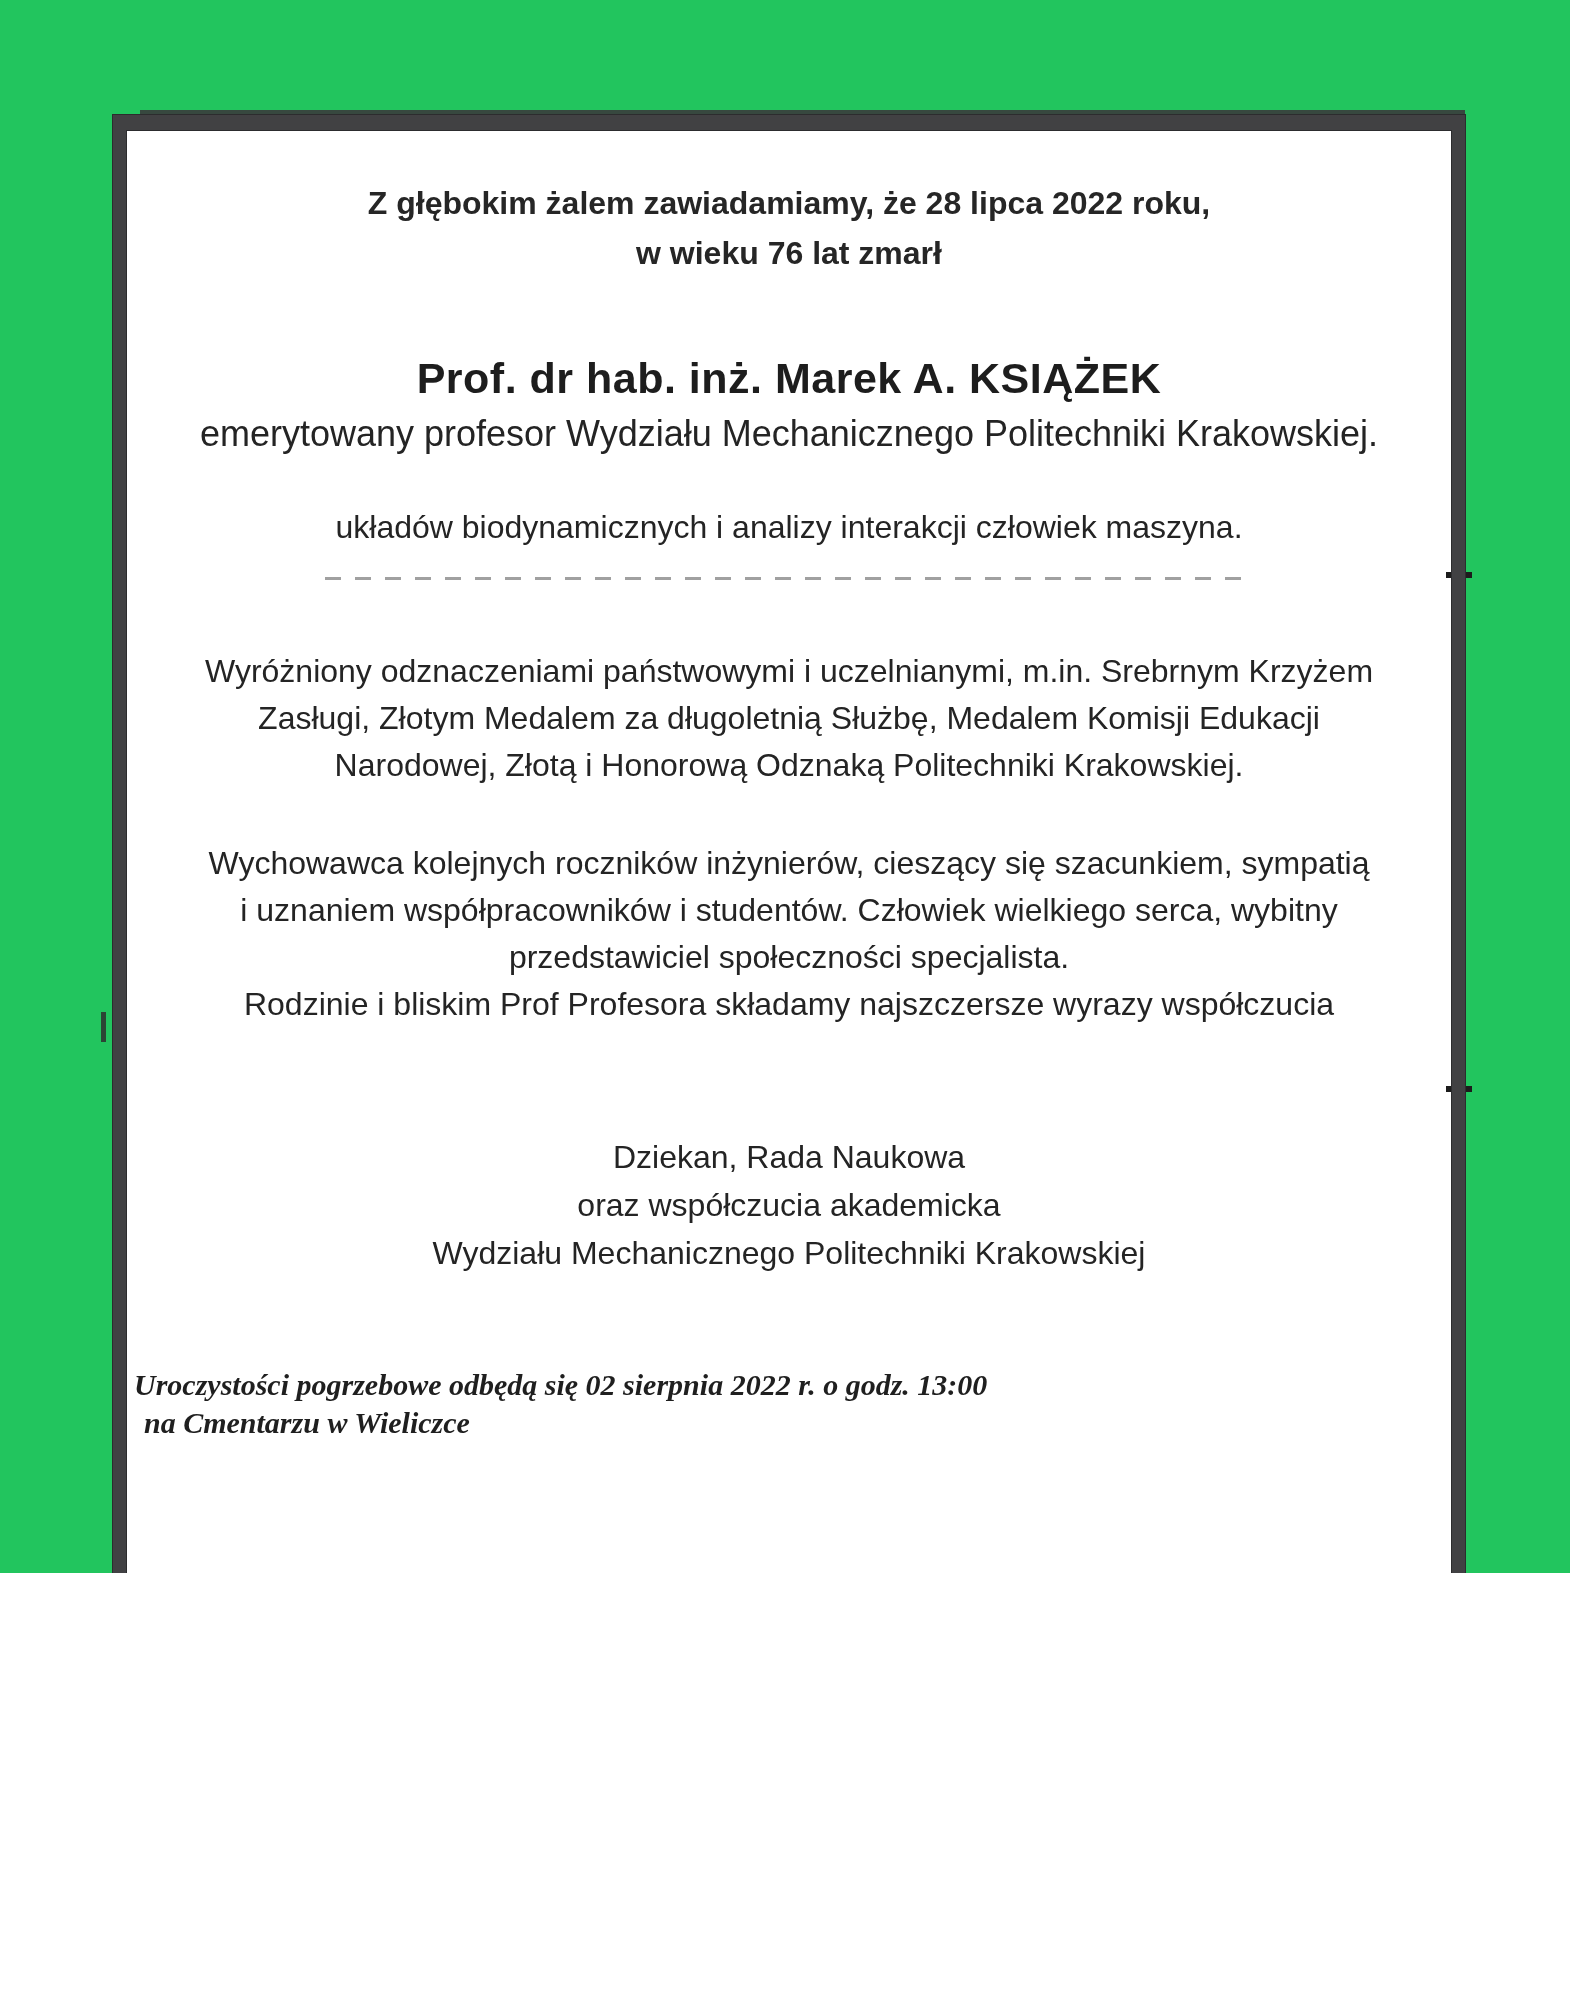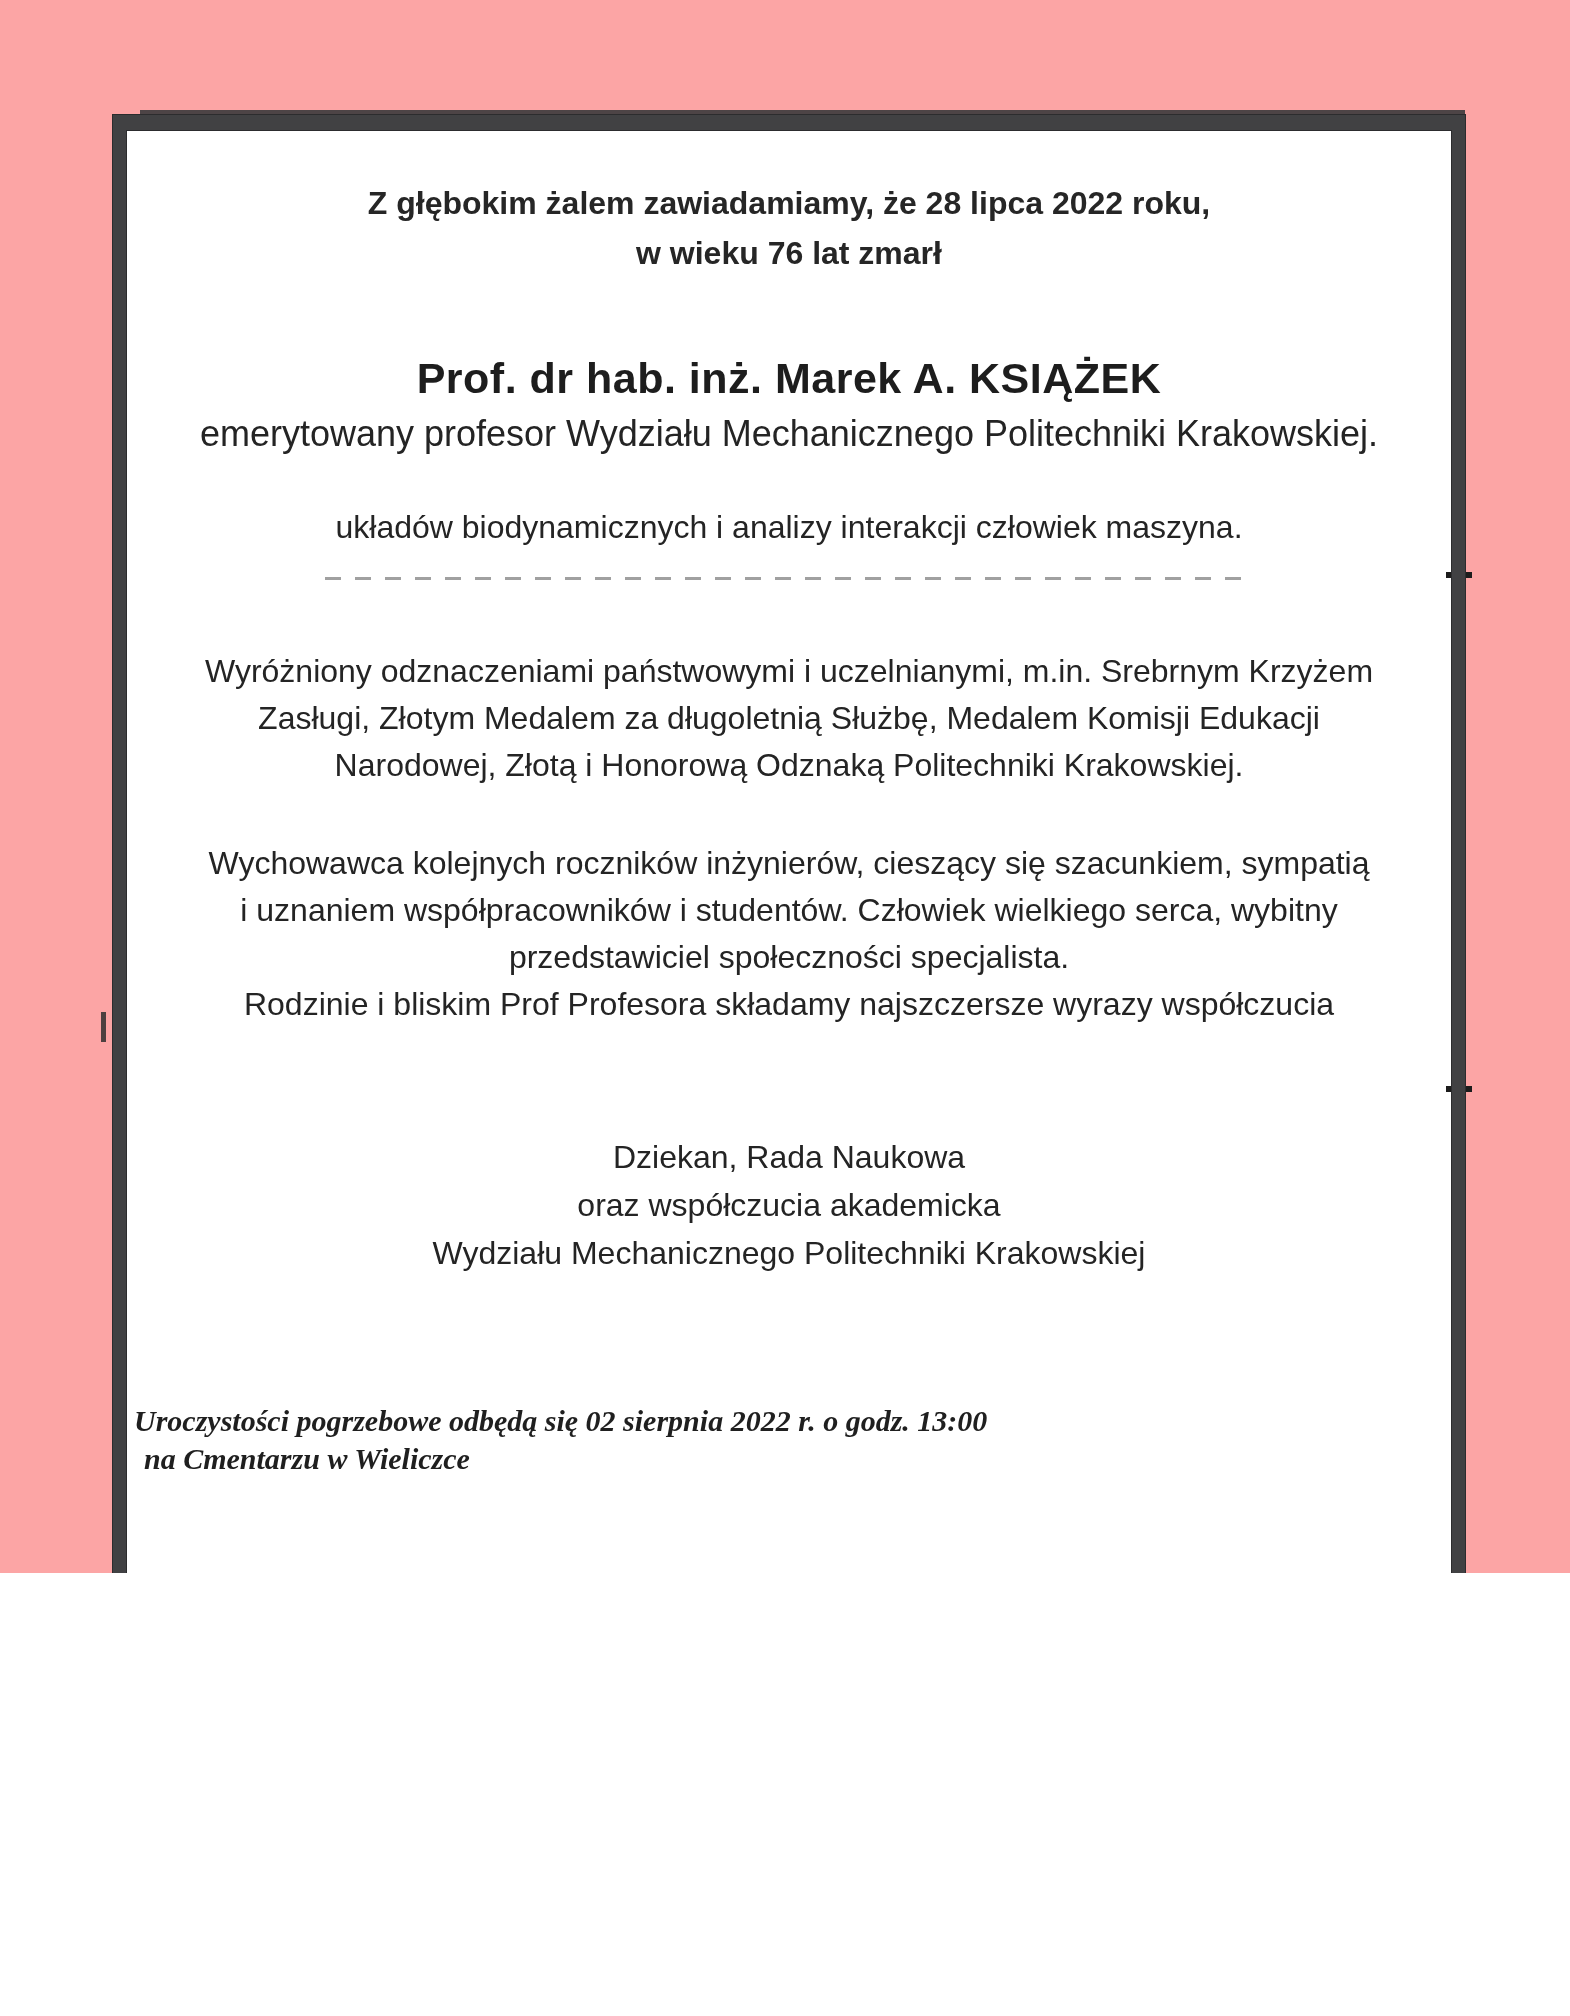--- a/index.html
+++ b/index.html
@@ -4,21 +4,21 @@
 <style>
   html, body {
     margin: 0;
     padding: 0;
     background: #ffffff;
   }
   .page {
     position: relative;
     width: 1570px;
     height: 1573px;
-    background: #fca5a5;
+    background: #22c55e;
     font-family: "Liberation Sans", sans-serif;
     color: #242424;
     overflow: hidden;
   }
   .frame {
     position: absolute;
     left: 113px;
     top: 115px;
     width: 1352px;
     height: 1770px;
@@ -72,21 +72,20 @@
     top: 1236px;
     text-align: left;
     padding-left: 8px;
     box-sizing: border-box;
     font-family: "Liberation Serif", serif;
     font-style: italic;
     font-weight: bold;
     font-size: 30px;
     line-height: 38px;
     color: #1f1f1f;
-    margin-top: 36px;
   }
   .funeral .indent { text-indent: 10px; }
 
   
   .artifact { position: absolute; pointer-events: none; }
   .streak {
     left: 325px;
     top: 577px;
     width: 925px;
     height: 3px;

